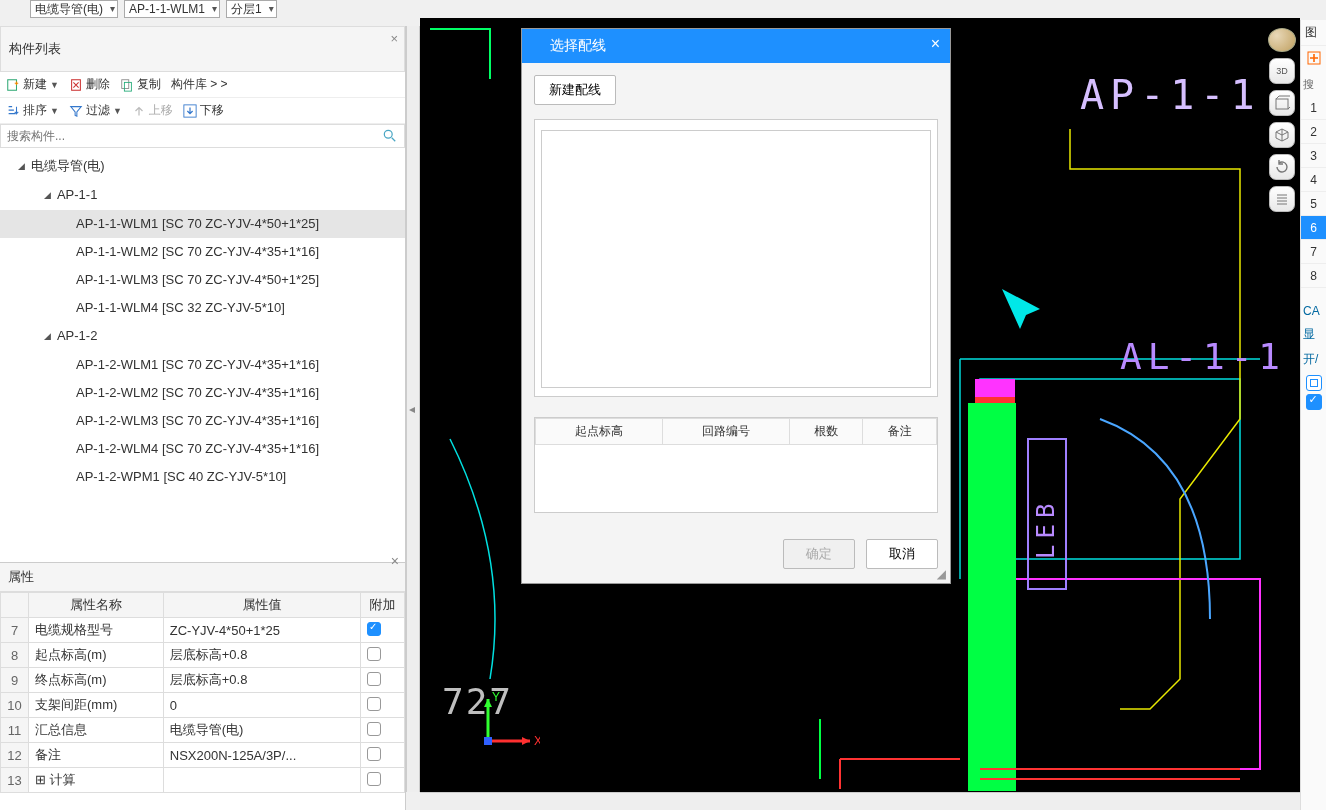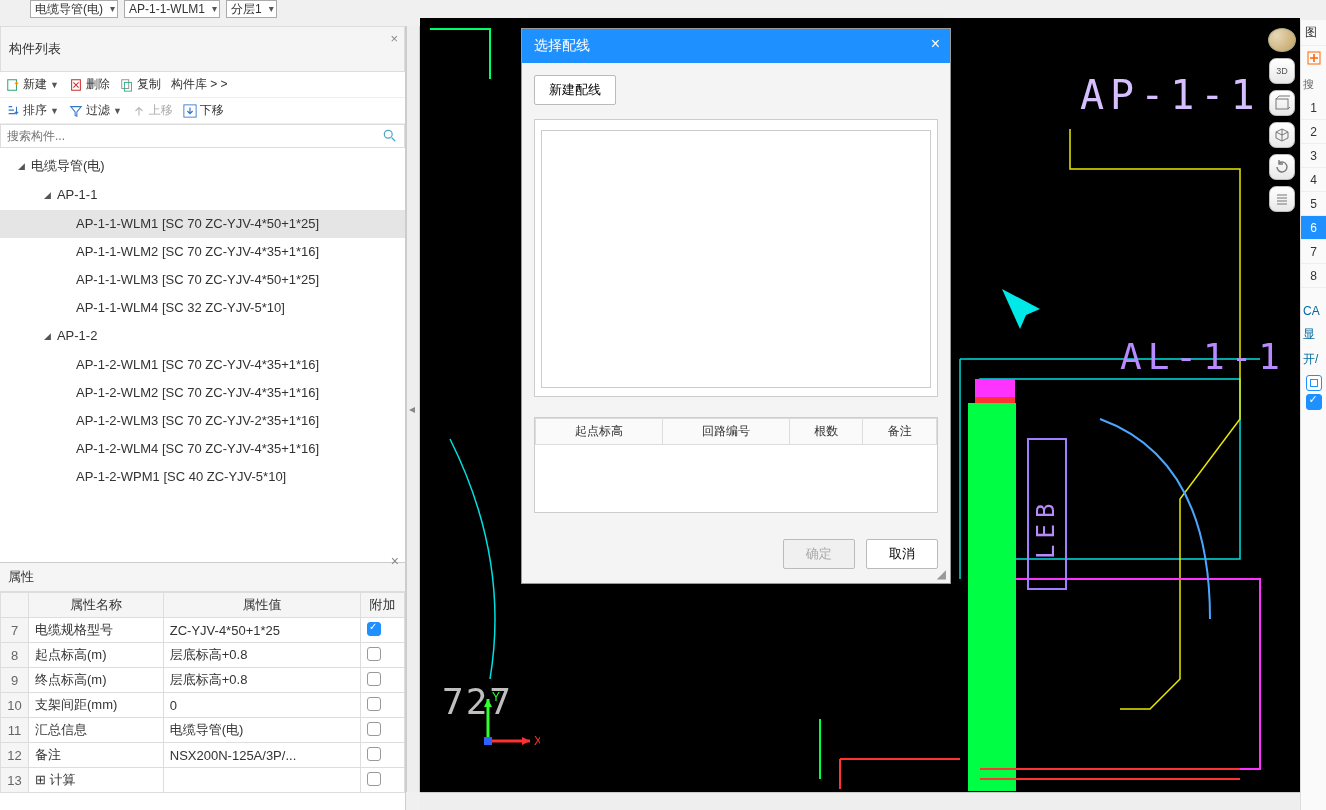--- a/index.html
+++ b/index.html
@@ -72,21 +72,21 @@
 .rs-sep { height: 12px; }
 .rs-label { font-size: 12px; padding: 4px 2px; color: #0369a1; }
 .rs-toggle { width: 16px; height: 16px; border: 1px solid #1e90ff; border-radius: 3px; margin: 3px auto; position: relative; }
 .rs-toggle.checked { background: #1e90ff; }
 .rs-toggle.checked::after { content: "✓"; color: #fff; font-size: 11px; position: absolute; left: 2px; top: -2px; }
 .rs-toggle.square { background: #fff; }
 .rs-toggle.square::after { content: ""; position: absolute; inset: 3px; border: 1px solid #1e90ff; }
 
 
 .modal { position: absolute; left: 521px; top: 28px; width: 430px; background: #f4f4f4; border: 1px solid #999; box-shadow: 0 4px 16px rgba(0,0,0,.3); }
-.modal-title { background: #1e90ff; color: #fff; padding: 8px 12px; font-size: 14px; position: relative; }
+.modal-title { background: #1e90ff; color: #fff; padding: 8px 28px; font-size: 14px; position: relative; }
 .modal-title .mx { position: absolute; right: 10px; top: 6px; cursor: pointer; font-size: 16px; }
 .modal-body { padding: 12px; }
 .btn { border: 1px solid #bbb; background: #fff; padding: 5px 14px; font-size: 13px; cursor: pointer; border-radius: 2px; }
 .btn.disabled { color: #aaa; background: #f0f0f0; }
 .modal-list { border: 1px solid #ccc; background: #fff; height: 278px; margin: 14px 0; }
 .modal-inner { border: 1px solid #ccc; background: #fff; margin: 10px 6px; height: 258px; }
 .modal-table { border: 1px solid #ccc; background: #fff; margin-top: 20px; height: 96px; }
 .modal-table table { width: 100%; border-collapse: collapse; font-size: 12px; }
 .modal-table th { border: 1px solid #ddd; padding: 4px; font-weight: normal; background: #fafafa; text-align: center; }
 .modal-footer { padding: 14px 12px 14px; text-align: right; position: relative; }
@@ -182,21 +182,21 @@
   <div class="tree" id="tree">
       <div class="tree-item lvl0 expandable">电缆导管(电)</div>
       <div class="tree-item lvl1 expandable">AP-1-1</div>
       <div class="tree-item lvl2 selected">AP-1-1-WLM1 [SC 70 ZC-YJV-4*50+1*25]</div>
       <div class="tree-item lvl2">AP-1-1-WLM2 [SC 70 ZC-YJV-4*35+1*16]</div>
       <div class="tree-item lvl2">AP-1-1-WLM3 [SC 70 ZC-YJV-4*50+1*25]</div>
       <div class="tree-item lvl2">AP-1-1-WLM4 [SC 32 ZC-YJV-5*10]</div>
       <div class="tree-item lvl1 expandable">AP-1-2</div>
       <div class="tree-item lvl2">AP-1-2-WLM1 [SC 70 ZC-YJV-4*35+1*16]</div>
       <div class="tree-item lvl2">AP-1-2-WLM2 [SC 70 ZC-YJV-4*35+1*16]</div>
-      <div class="tree-item lvl2">AP-1-2-WLM3 [SC 70 ZC-YJV-2*35+1*16]</div>
+      <div class="tree-item lvl2">AP-1-2-WLM3 [SC 70 ZC-YJV-4*35+1*16]</div>
       <div class="tree-item lvl2">AP-1-2-WLM4 [SC 70 ZC-YJV-4*35+1*16]</div>
       <div class="tree-item lvl2">AP-1-2-WPM1 [SC 40 ZC-YJV-5*10]</div>
     </div>
 
   <div class="props-panel">
     <div class="props-title">
       <span class="close">×</span>
       <span>属性</span>
     </div>
     <table class="prop-table">

